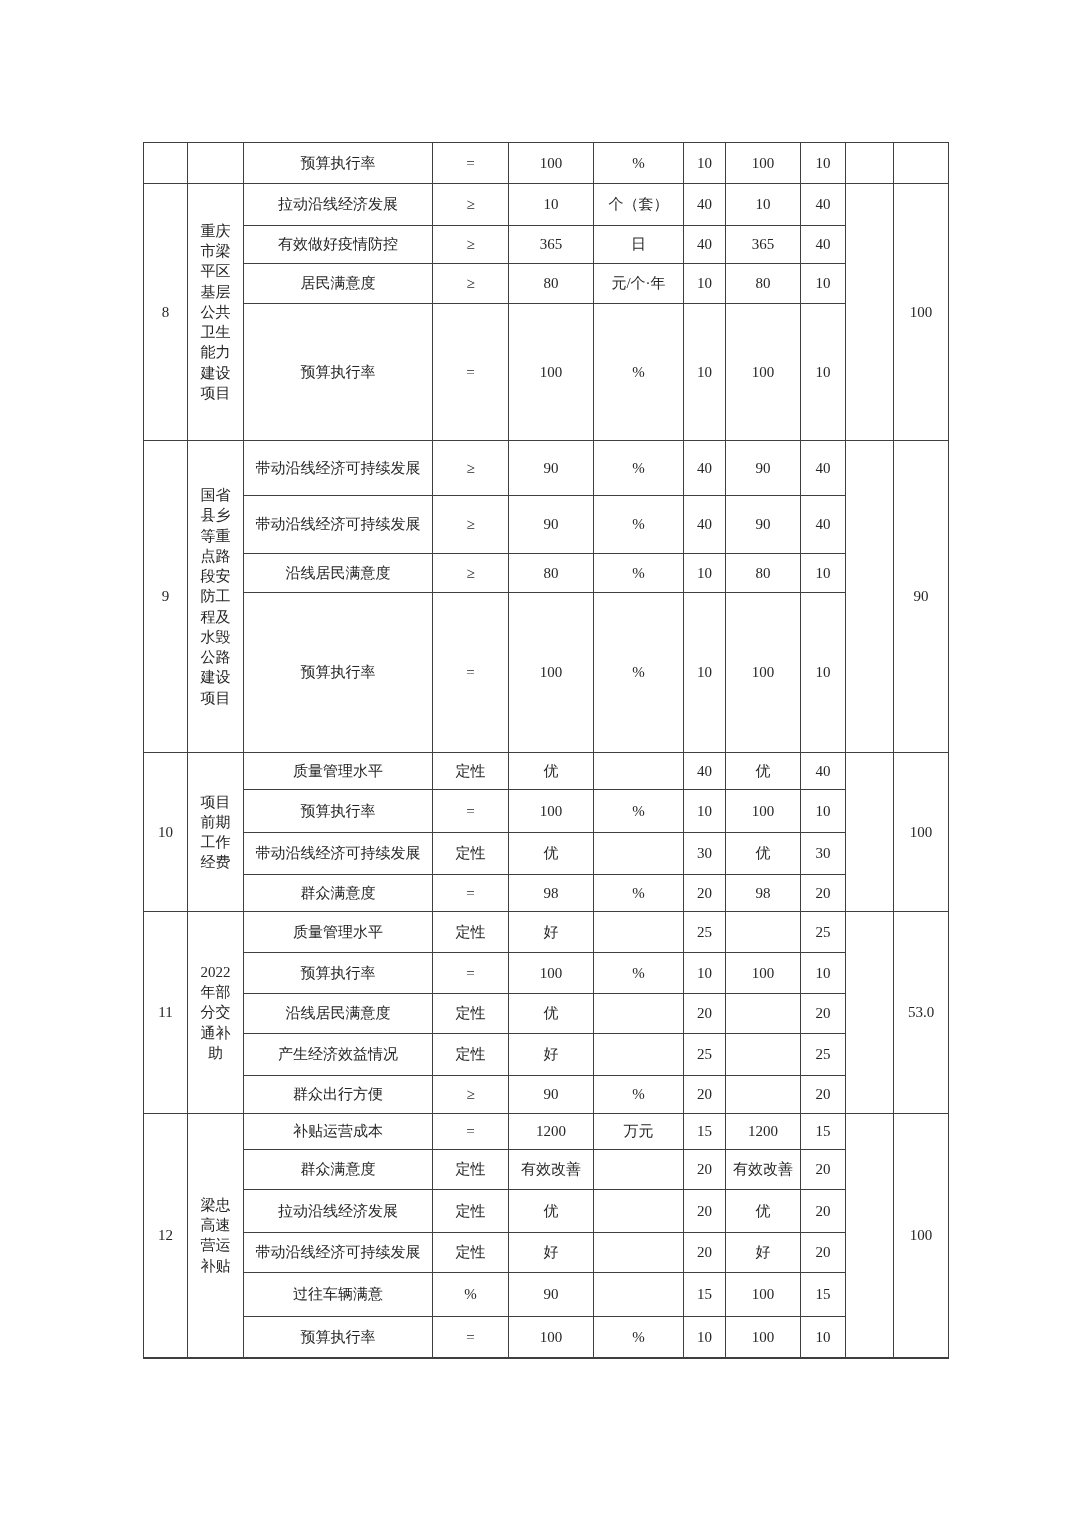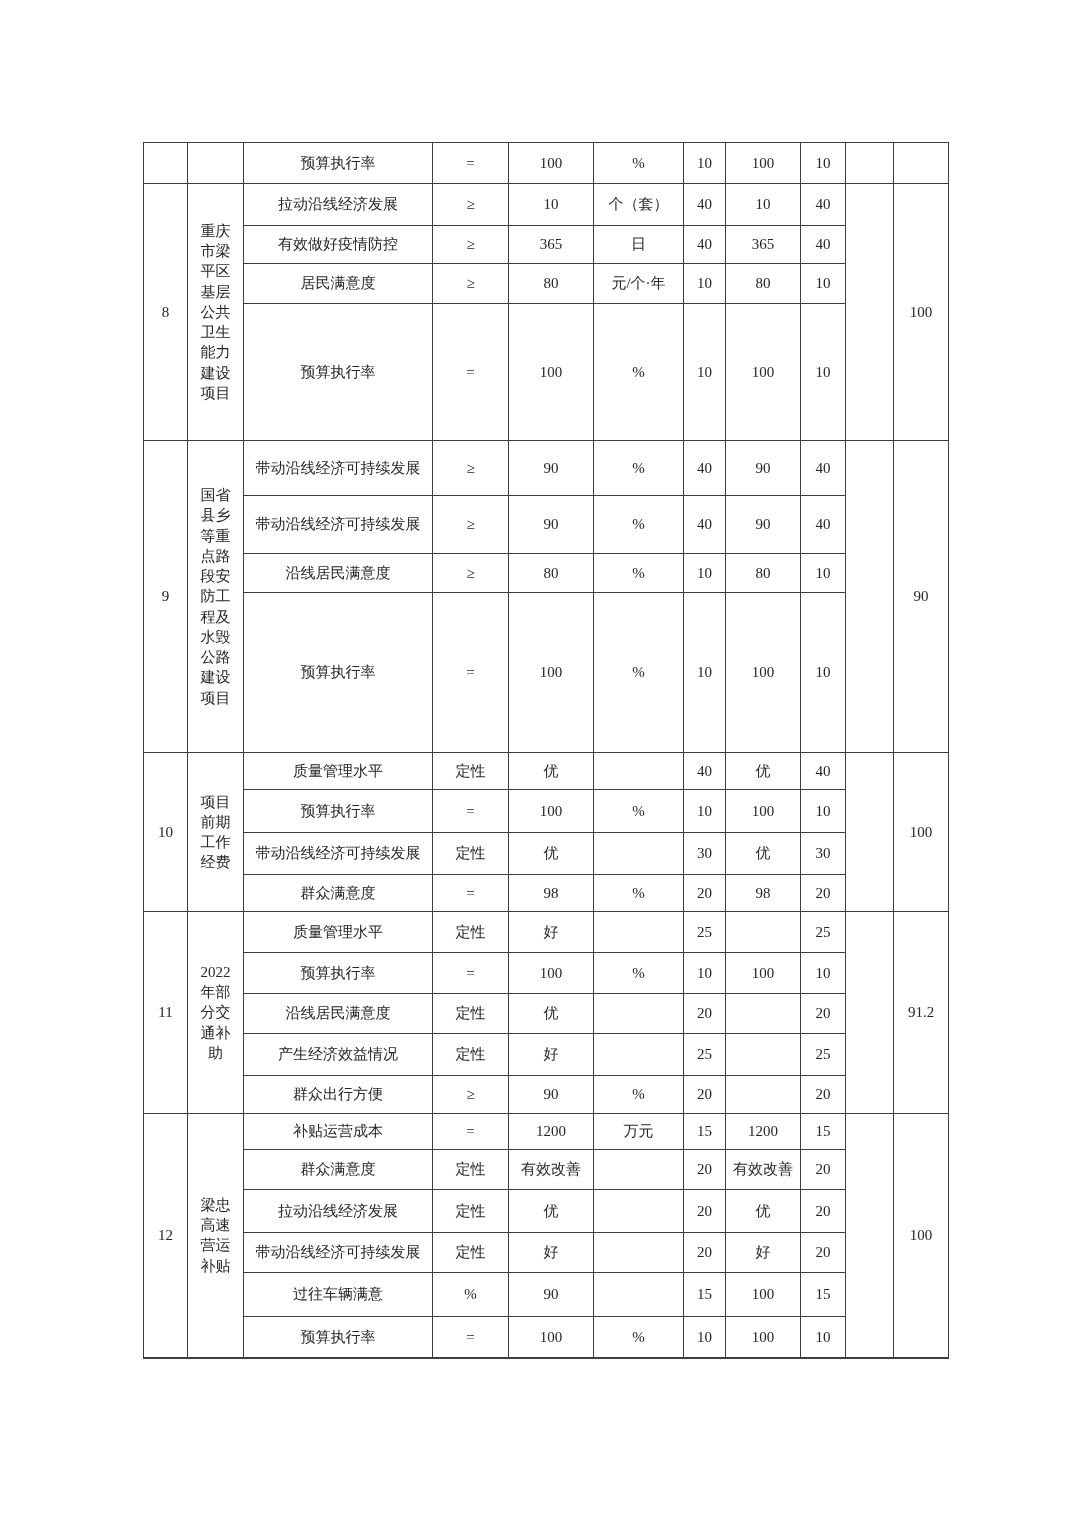--- a/index.html
+++ b/index.html
@@ -230,21 +230,21 @@
 通补
 助</td>
   <td class="ind">质量管理水平</td>
   <td>定性</td>
   <td>好</td>
   <td></td>
   <td>25</td>
   <td></td>
   <td>25</td>
   <td rowspan="5"></td>
-  <td rowspan="5">91.2</td>
+  <td rowspan="5">53.0</td>
 </tr>
 <tr style="height:41px">
   <td class="ind">预算执行率</td>
   <td>=</td>
   <td>100</td>
   <td>%</td>
   <td>10</td>
   <td>100</td>
   <td>10</td>
 </tr>

